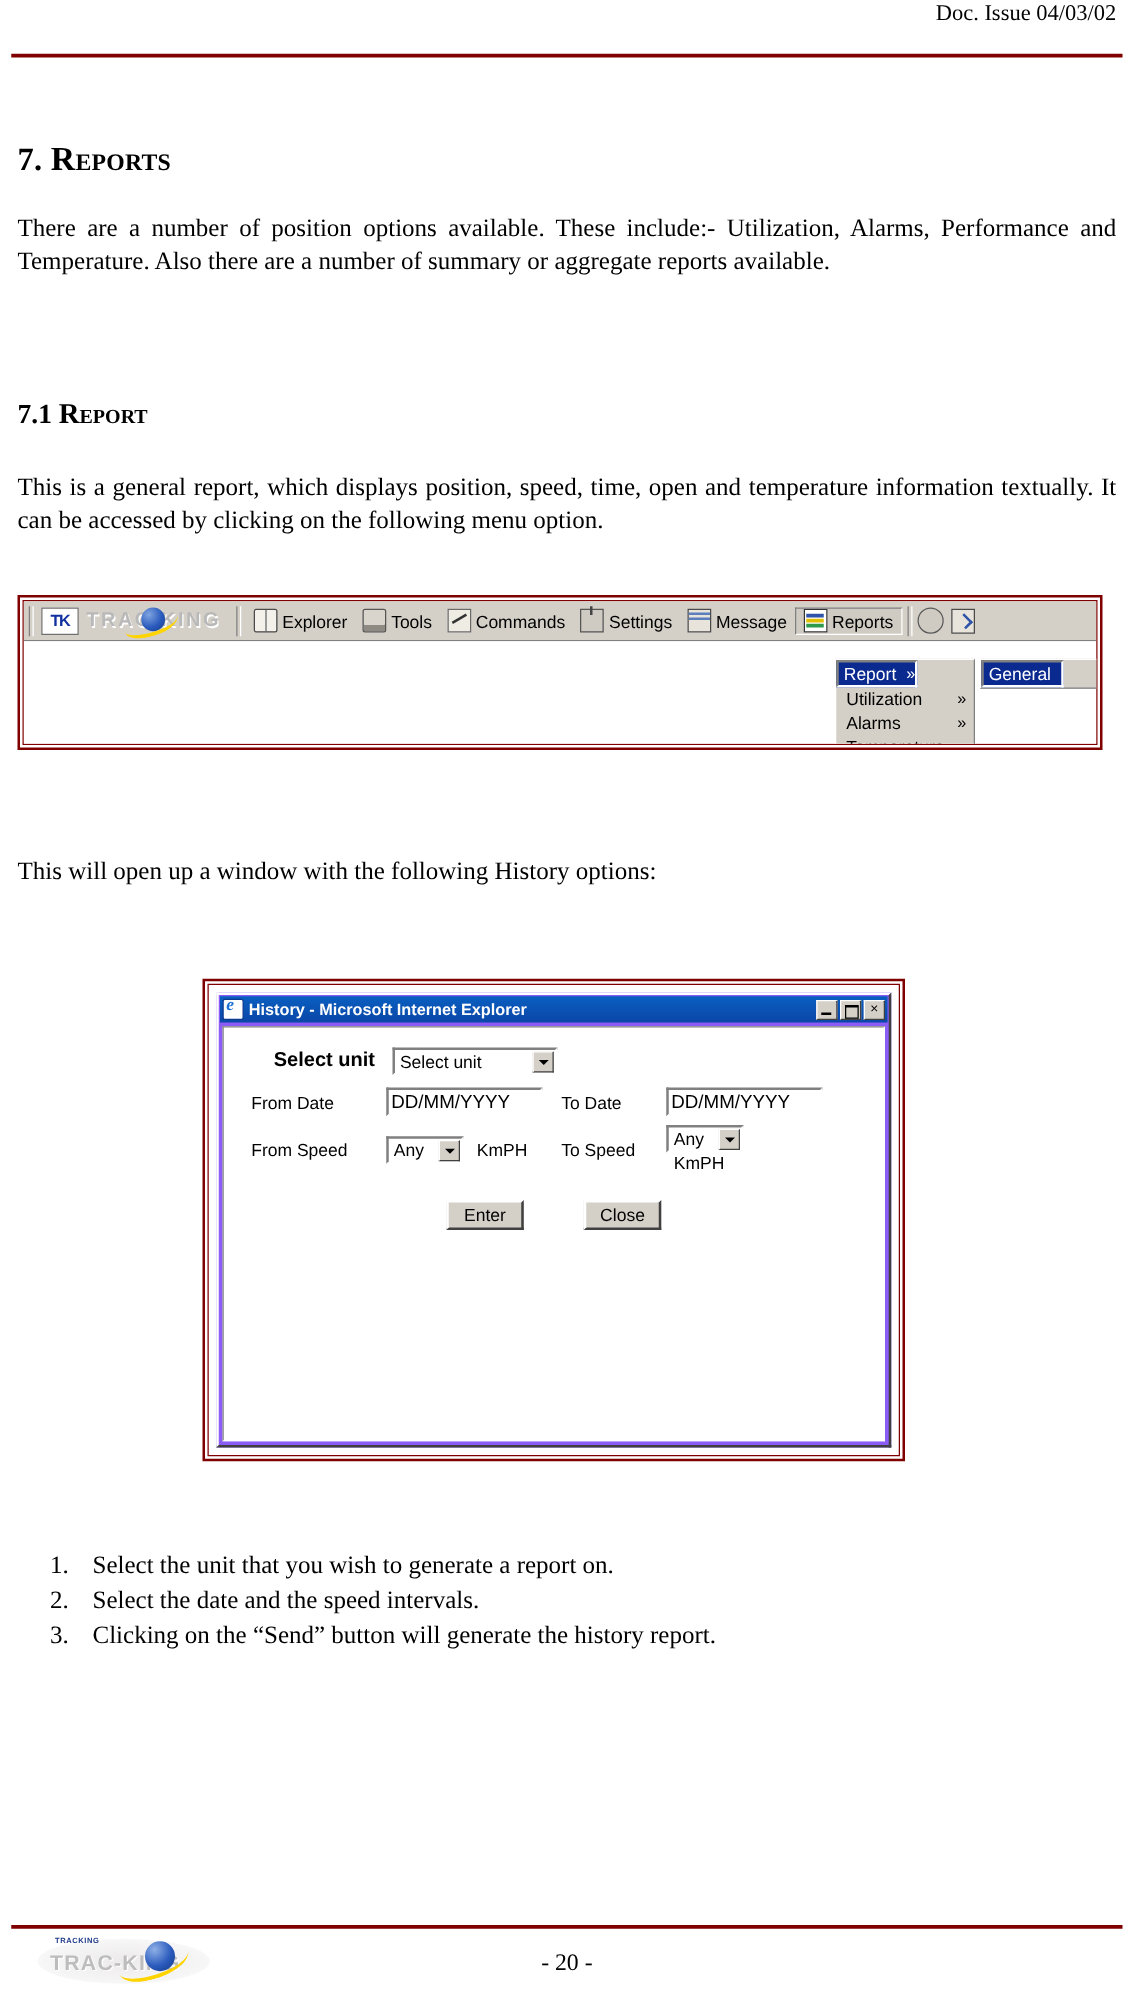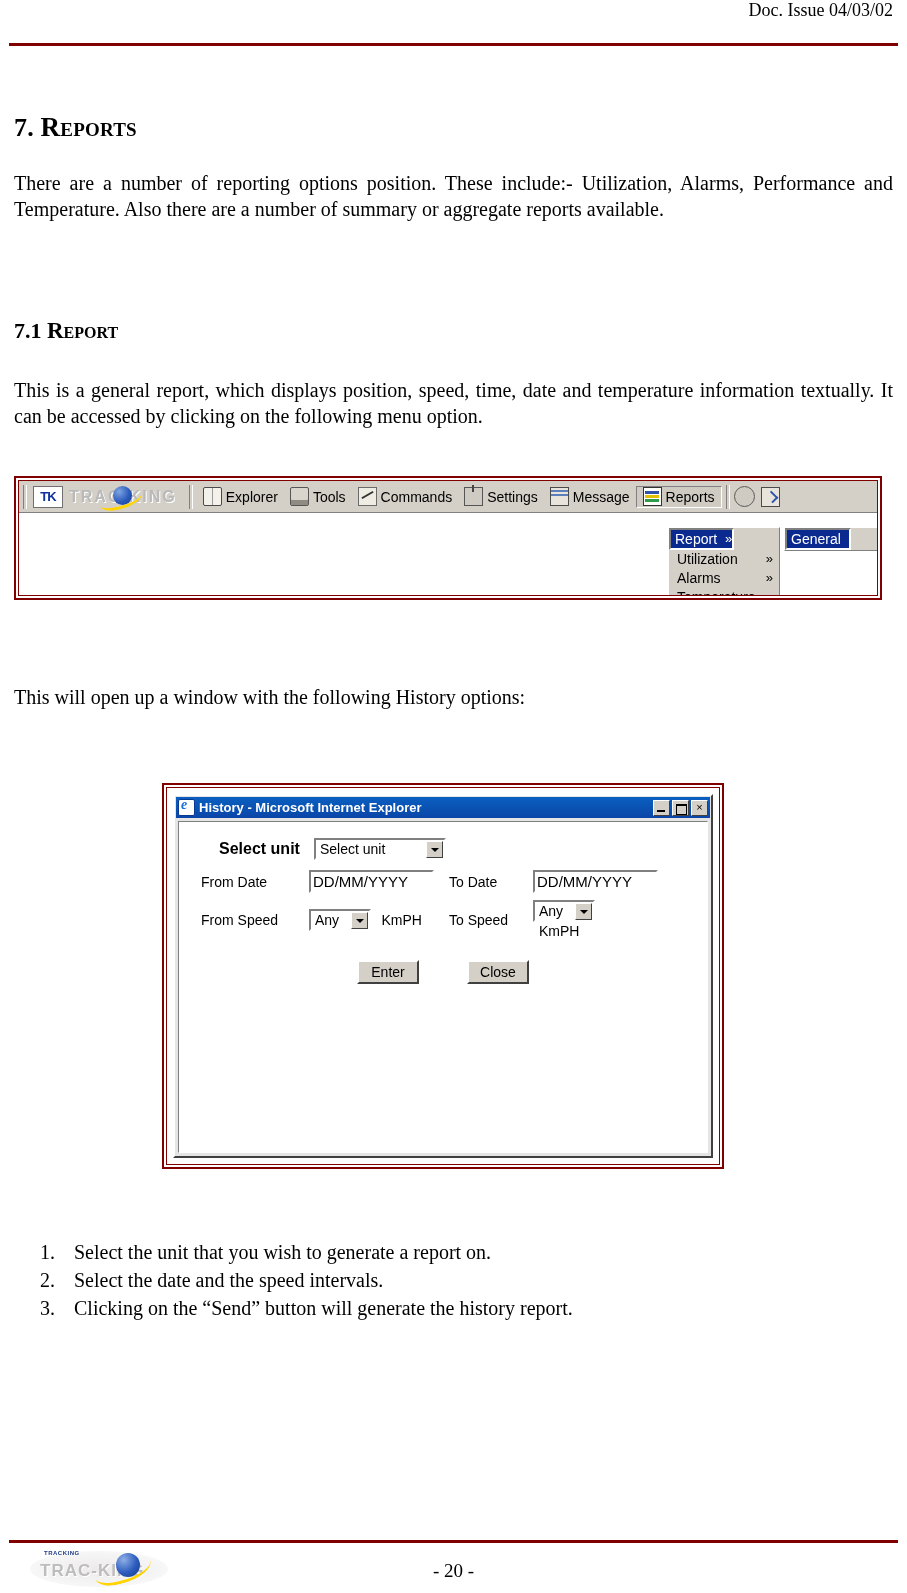--- a/index.html
+++ b/index.html
@@ -236,21 +236,21 @@
   }
   .menu-row.sel { background: #0a2a8f; color: #ffffff; }
   .menu-arrow { font-size: 13px; padding-left: 8px; }
 
   
   #history-shot { left: 162px; top: 783px; width: 562px; height: 386px; }
 
   .win {
     position: absolute;
     left: 6px; top: 6px; right: 6px; bottom: 6px;
-    background: #e5e5e5;
+    background: #8b5cf6;
     border: 2px solid;
     border-color: #ffffff #404040 #404040 #ffffff;
     box-sizing: border-box;
   }
   .titlebar {
     height: 21px;
     background: linear-gradient(180deg,#0a5fc0 0%,#0a46a8 100%);
     display: flex;
     align-items: center;
     padding: 0 2px;
@@ -469,32 +469,32 @@
 <div class="rule rule-top"></div>
 
 <div class="content" style="top:112px;">
   <h1 class="section">
     <span class="num">7.</span>
     <span class="caps">Reports</span>
   </h1>
 </div>
 
 <div class="content" style="top:170px;">
-  <p class="para">There are a number of reporting options position. These include:- Utilization, Alarms, Performance and Temperature.  Also there are a number of summary or aggregate reports available.</p>
+  <p class="para">There are a number of position options available. These include:- Utilization, Alarms, Performance and Temperature.  Also there are a number of summary or aggregate reports available.</p>
 </div>
 
 <div class="content" style="top:318px;">
   <h2 class="subsection">
     <span class="num">7.1</span>
     <span class="caps">Report</span>
   </h2>
 </div>
 
 <div class="content" style="top:377px;">
-  <p class="para">This is a general report, which displays position, speed, time, date and temperature information textually.  It can be accessed by clicking on the following menu option.</p>
+  <p class="para">This is a general report, which displays position, speed, time, open and temperature information textually.  It can be accessed by clicking on the following menu option.</p>
 </div>
 
 <div class="shot-frame" id="menubar-shot">
   <div class="inner">
 
     <div class="mb-toolbar">
       <div class="mb-sep"></div>
 
       <div class="mb-logo">
         <div class="logo-box">

